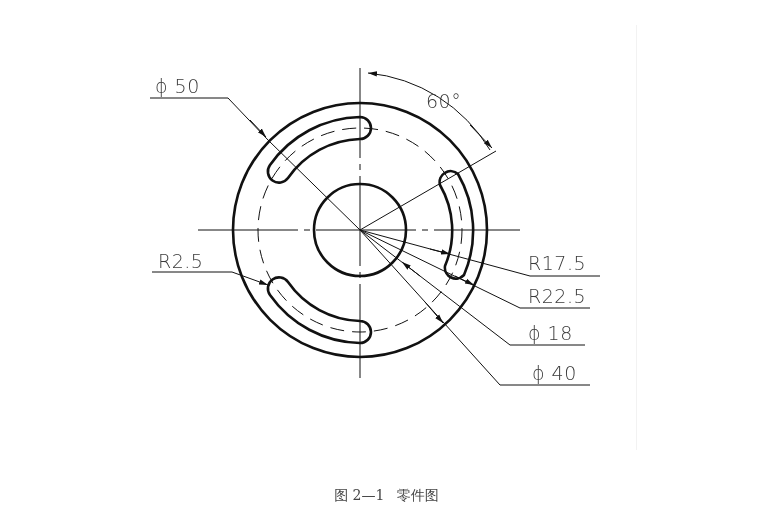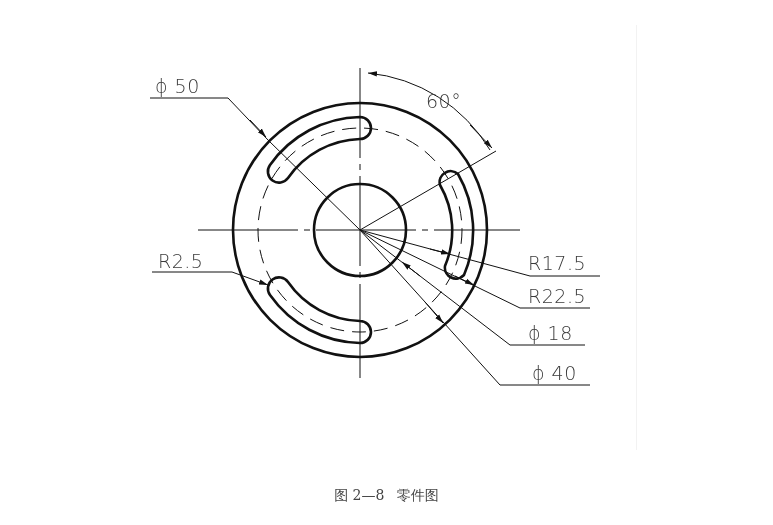--- a/index.html
+++ b/index.html
@@ -74,15 +74,15 @@
   <text class="dimtext" x="155" y="93">ϕ 50</text>
   <text class="dimtext" x="426" y="108">60°</text>
   <text class="dimtext" x="158" y="268">R2.5</text>
   <text class="dimtext" x="528" y="270">R17.5</text>
   <text class="dimtext" x="528" y="303">R22.5</text>
   <text class="dimtext" x="528" y="340">ϕ 18</text>
   <text class="dimtext" x="532" y="380">ϕ 40</text>
 </svg>
 
 <div class="caption">
-  <span>图 2—8</span>
+  <span>图 2—1</span>
   <span>零件图</span>
 </div>
 
 </body></html>

